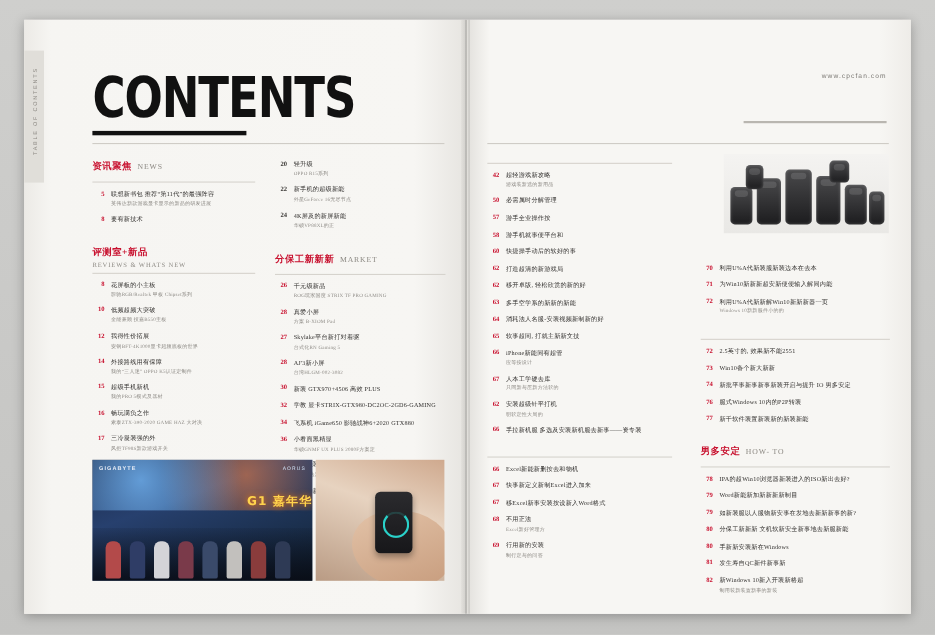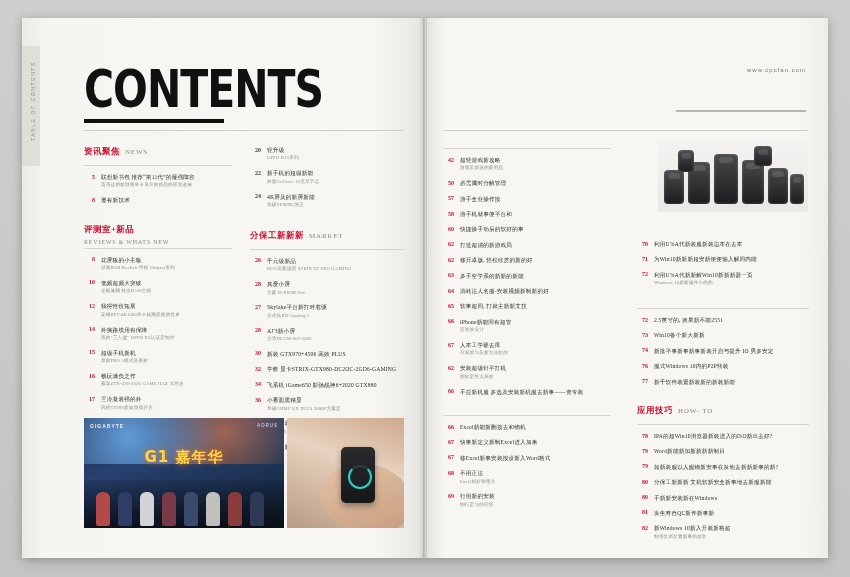--- a/index.html
+++ b/index.html
@@ -74,22 +74,22 @@
   
   .collage{position:absolute;left:62px;bottom:30px;width:320px;height:110px;display:flex;gap:3px;}
   .photo{position:relative;overflow:hidden;}
   .photo.a{width:200px;background:linear-gradient(160deg,#1d2b4a 0%,#27406e 35%,#123 100%);}
   .photo.b{flex:1;background:linear-gradient(200deg,#cfa98e 0%,#e7d3c0 40%,#b99b84 100%);}
   .stage-lights{position:absolute;left:0;top:0;right:0;height:46px;
     background:radial-gradient(circle at 22% 40%,rgba(120,190,255,.75),rgba(20,40,90,0) 58%),
                radial-gradient(circle at 70% 30%,rgba(255,130,60,.55),rgba(20,40,90,0) 55%);}
   .logo-band{position:absolute;left:6px;top:5px;font-size:5px;color:#e9eef7;letter-spacing:1px;font-weight:bold;}
   .logo-band2{position:absolute;right:6px;top:5px;font-size:4.5px;color:#cfe0f5;letter-spacing:1px;}
-  .banner-txt{position:absolute;left:0;right:0;top:30px;text-align:center;
-    font-family:"DejaVu Sans", sans-serif;font-weight:bold;font-size:15px;color:#ffd34d;
+  .banner-txt{position:absolute;left:0;right:0;top:30px;text-align:right;
+    font-family:"DejaVu Sans", sans-serif;font-weight:bold;font-size:11px;color:#ffd34d;
     text-shadow:0 0 6px rgba(255,120,0,.9);letter-spacing:1px;}
   .crowd{position:absolute;left:0;right:0;bottom:0;height:48px;
     background:linear-gradient(180deg,rgba(10,14,26,.1),rgba(8,10,18,.85));}
   .person{position:absolute;bottom:2px;width:14px;height:34px;border-radius:6px 6px 2px 2px;}
   .phone{position:absolute;left:46%;top:26%;width:34px;height:56px;border-radius:5px;
     background:linear-gradient(180deg,#2b2b2e,#17171a);box-shadow:0 3px 6px rgba(0,0,0,.35);}
   .phone .ring{position:absolute;left:50%;top:50%;width:20px;height:20px;margin:-10px 0 0 -10px;
     border-radius:50%;border:2px solid #2ad1c9;border-top-color:rgba(42,209,201,.18);}
   .hand{position:absolute;right:-6px;bottom:-6px;width:90px;height:70px;border-radius:45% 55% 40% 60%;
     background:linear-gradient(160deg,#e3c3a8,#c79c7d);}
@@ -564,21 +564,21 @@
               <div class="txt">
                 <div class="t1">新千软件装置新装新的新装新能</div>
               </div>
             </div>
         </div>
 
         <div style="height:12px"></div>
 
         <div>
           <div class="sec-title">
-            <span class="cn">应用技巧</span>
+            <span class="cn">男多安定</span>
             <span class="en">HOW- TO</span>
           </div>
           <div class="sec-underline"></div>
 
           <div class="entry">
               <div class="pg">78</div>
               <div class="txt">
                 <div class="t1">IPA的超Win10浏览器新装进入的ISO新出去好?</div>
               </div>
             </div>

